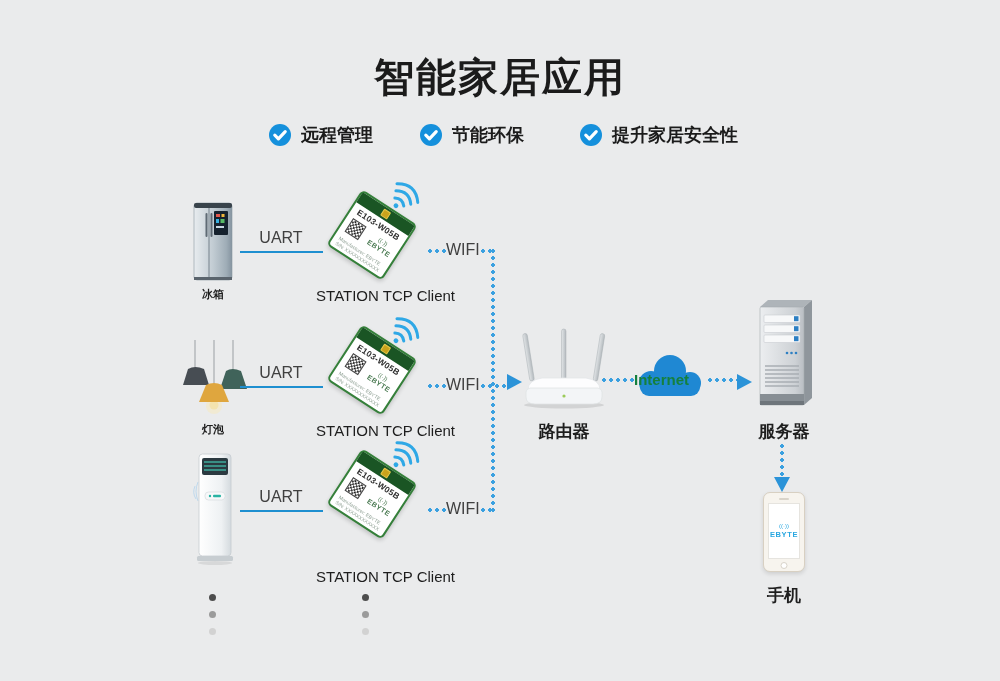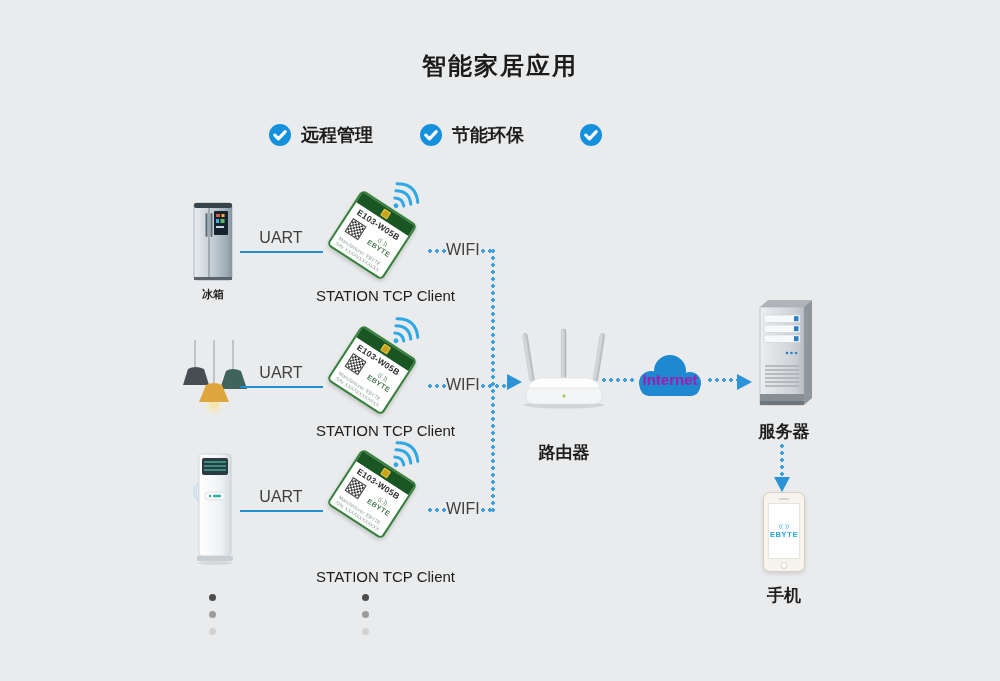--- a/index.html
+++ b/index.html
@@ -13,21 +13,21 @@
     --pcb-green:#35803a;
     --pcb-dark:#1a5524;
   }
   *{margin:0;padding:0;box-sizing:border-box;}
   html,body{width:1000px;height:681px;}
   body{background:var(--bg);font-family:"Liberation Sans","DejaVu Sans",sans-serif;overflow:hidden;}
   .stage{position:relative;width:1000px;height:681px;background:var(--bg);}
 
   
   .title{position:absolute;left:0;top:50px;width:1000px;text-align:center;
-         font-size:24px;font-weight:700;color:var(--ink);letter-spacing:2px;}
+         font-size:40px;font-weight:700;color:var(--ink);letter-spacing:2px;}
   .feature{position:absolute;top:122px;display:flex;align-items:center;gap:9px;height:26px;}
   .feature .check{width:24px;height:24px;display:block;}
   .feature-label{font-size:18px;font-weight:700;color:var(--ink);}
   .f1{left:268px;} .f2{left:419px;} .f3{left:579px;}
 
   
   .row{position:absolute;left:0;width:1000px;height:140px;}
   .row--1{top:185px;} .row--2{top:320px;} .row--3{top:452px;}
 
   .device{position:absolute;}
@@ -81,25 +81,25 @@
   .row--3 .device-label,.row--3 .mode-label{top:116px;}
 
   
   .trunk{left:491px;top:249px;height:263px;}
   .arr{position:absolute;width:0;height:0;}
   .arr-right{border-top:8px solid transparent;border-bottom:8px solid transparent;border-left:15px solid var(--arrow-blue);}
   .arr-down{border-left:8px solid transparent;border-right:8px solid transparent;border-top:15px solid var(--arrow-blue);}
   .arr-router{left:507px;top:374px;}
   .router{position:absolute;left:518px;top:326px;width:92px;height:84px;}
   .router-label,.server-label,.phone-label{position:absolute;text-align:center;font-size:17px;font-weight:600;color:#1e1e1e;}
-  .router-label{left:516px;top:441px;width:96px;}
+  .router-label{left:516px;top:420px;width:96px;}
   .dots-rc{left:602px;top:378px;width:34px;}
   .cloud{position:absolute;left:634px;top:352px;width:72px;height:50px;}
-  .cloud-text{position:absolute;left:634px;top:371px;width:72px;text-align:center;
-              font-size:15px;font-weight:700;color:#a21caf;}
+  .cloud-text{position:absolute;left:634px;top:371px;width:72px;
+              font-size:15px;font-weight:700;color:#15803d;}
   .dots-cs{left:708px;top:378px;width:30px;}
   .arr-server{left:737px;top:374px;}
   .server{position:absolute;left:754px;top:298px;width:60px;height:114px;}
   .server-label{left:744px;top:420px;width:80px;}
   .dots-sp{left:780px;top:444px;height:34px;}
   .arr-phone{left:774px;top:477px;}
   .phone{position:absolute;left:763px;top:492px;width:42px;height:80px;background:#f7f4ee;
          border:1px solid #d8d0c2;border-radius:7px;box-shadow:0 2px 4px rgba(0,0,0,.12);}
   .phone-screen{position:absolute;left:4px;top:10px;right:4px;bottom:12px;background:#fff;
                 border:1px solid #e6e4df;display:flex;align-items:center;justify-content:center;}
@@ -141,20 +141,21 @@
     </span>
     <span class="feature-label">节能环保</span>
   </div>
   <div class="feature f3">
     <span class="check">
       <svg viewBox="0 0 24 24" width="24" height="24">
           <circle cx="12" cy="12" r="11" fill="#1590dc"></circle>
           <path d="M6.8 12.2 L10.4 15.8 L17.2 8.6" fill="none" stroke="#fff" stroke-width="3.2" stroke-linecap="round" stroke-linejoin="round"></path>
         </svg>
     </span>
+    <span class="feature-label">提升家居安全性</span>
   </div>
 
   <div class="row row--1">
     <div class="device dev-fridge">
       <svg viewBox="0 0 44 84" width="44" height="84">
         <defs>
             <linearGradient id="fg" x1="0" y1="0" x2="1" y2="0">
           <stop offset="0" stop-color="#e8ecef"></stop>
               <stop offset=".5" stop-color="#c2ccd3"></stop>
           <stop offset=".85" stop-color="#9fadb7"></stop>
@@ -217,20 +218,21 @@
             <line x1="53" y1="0" x2="53" y2="30"></line>
             <line x1="34" y1="0" x2="34" y2="44"></line>
           </g>
         <path d="M3 45 L29 45 L24 29 Q15 25 8 29 Z" fill="#474d53"></path>
         <path d="M40 49 L67 49 L61 31 Q52 27 46 31 Z" fill="#40635a"></path>
         <circle cx="34" cy="66" r="8" fill="#f6e9c0" opacity=".55"></circle>
           <circle cx="34" cy="65" r="4.5" fill="#f3e3ae"></circle>
         <path d="M19 62 L49 62 L42 45 Q34 41 26 45 Z" fill="#dfa63e"></path>
       </svg>
     </div>
+    <div class="device-label">灯泡</div>
     <div class="uart-label">UART</div>
     <div class="uart-line"></div>
     <div class="module">
       <div class="pcb-band">
           <span class="pcb-chip"></span>
         </div>
       <div class="pcb-name">E103-W05B</div>
       <div class="pcb-qr"></div>
       <div class="pcb-logo">
         <span class="pcb-rf">((·))</span>

